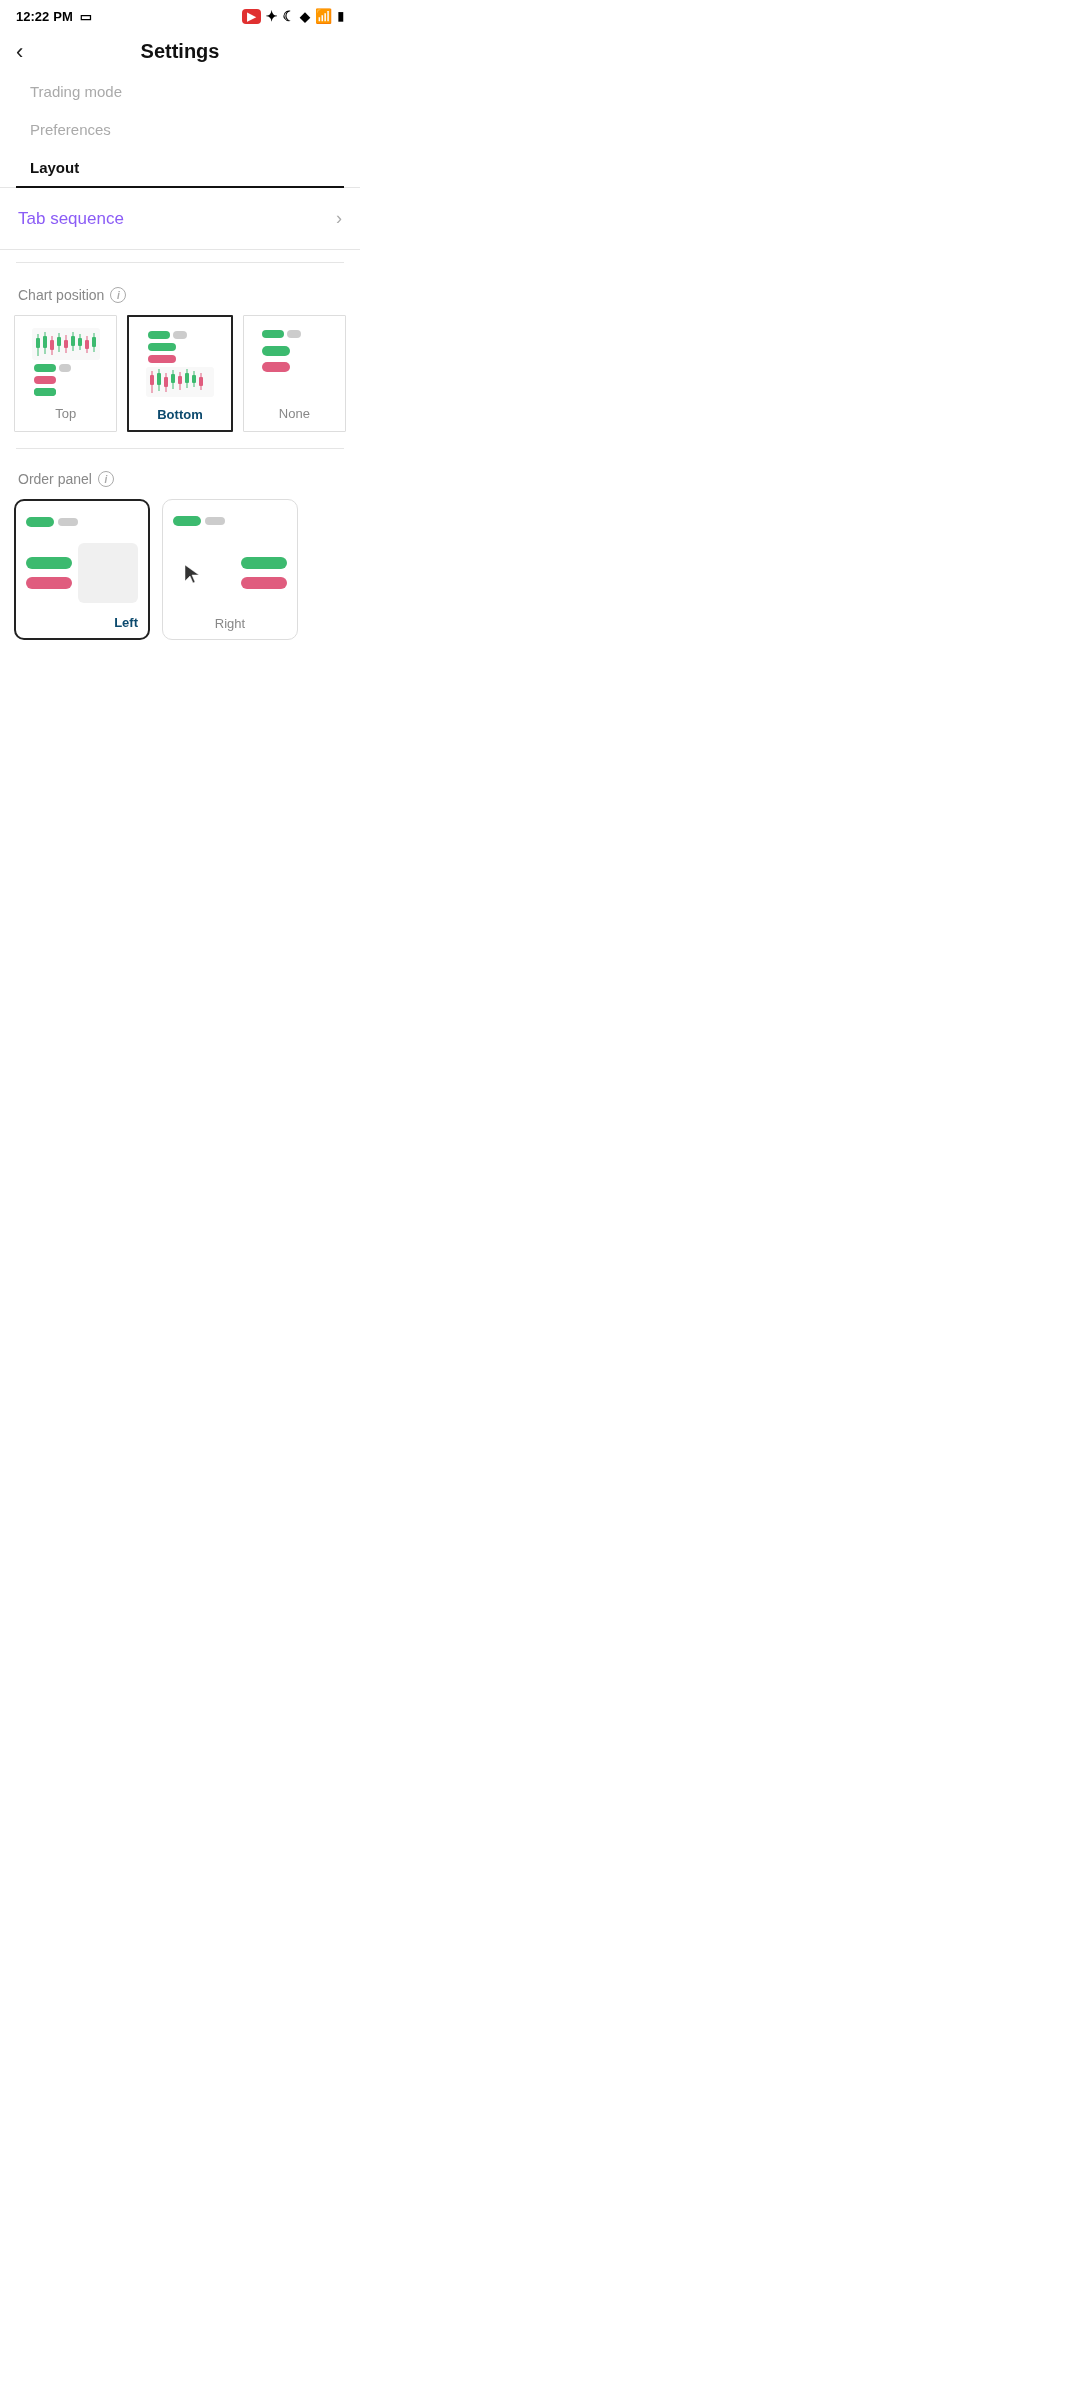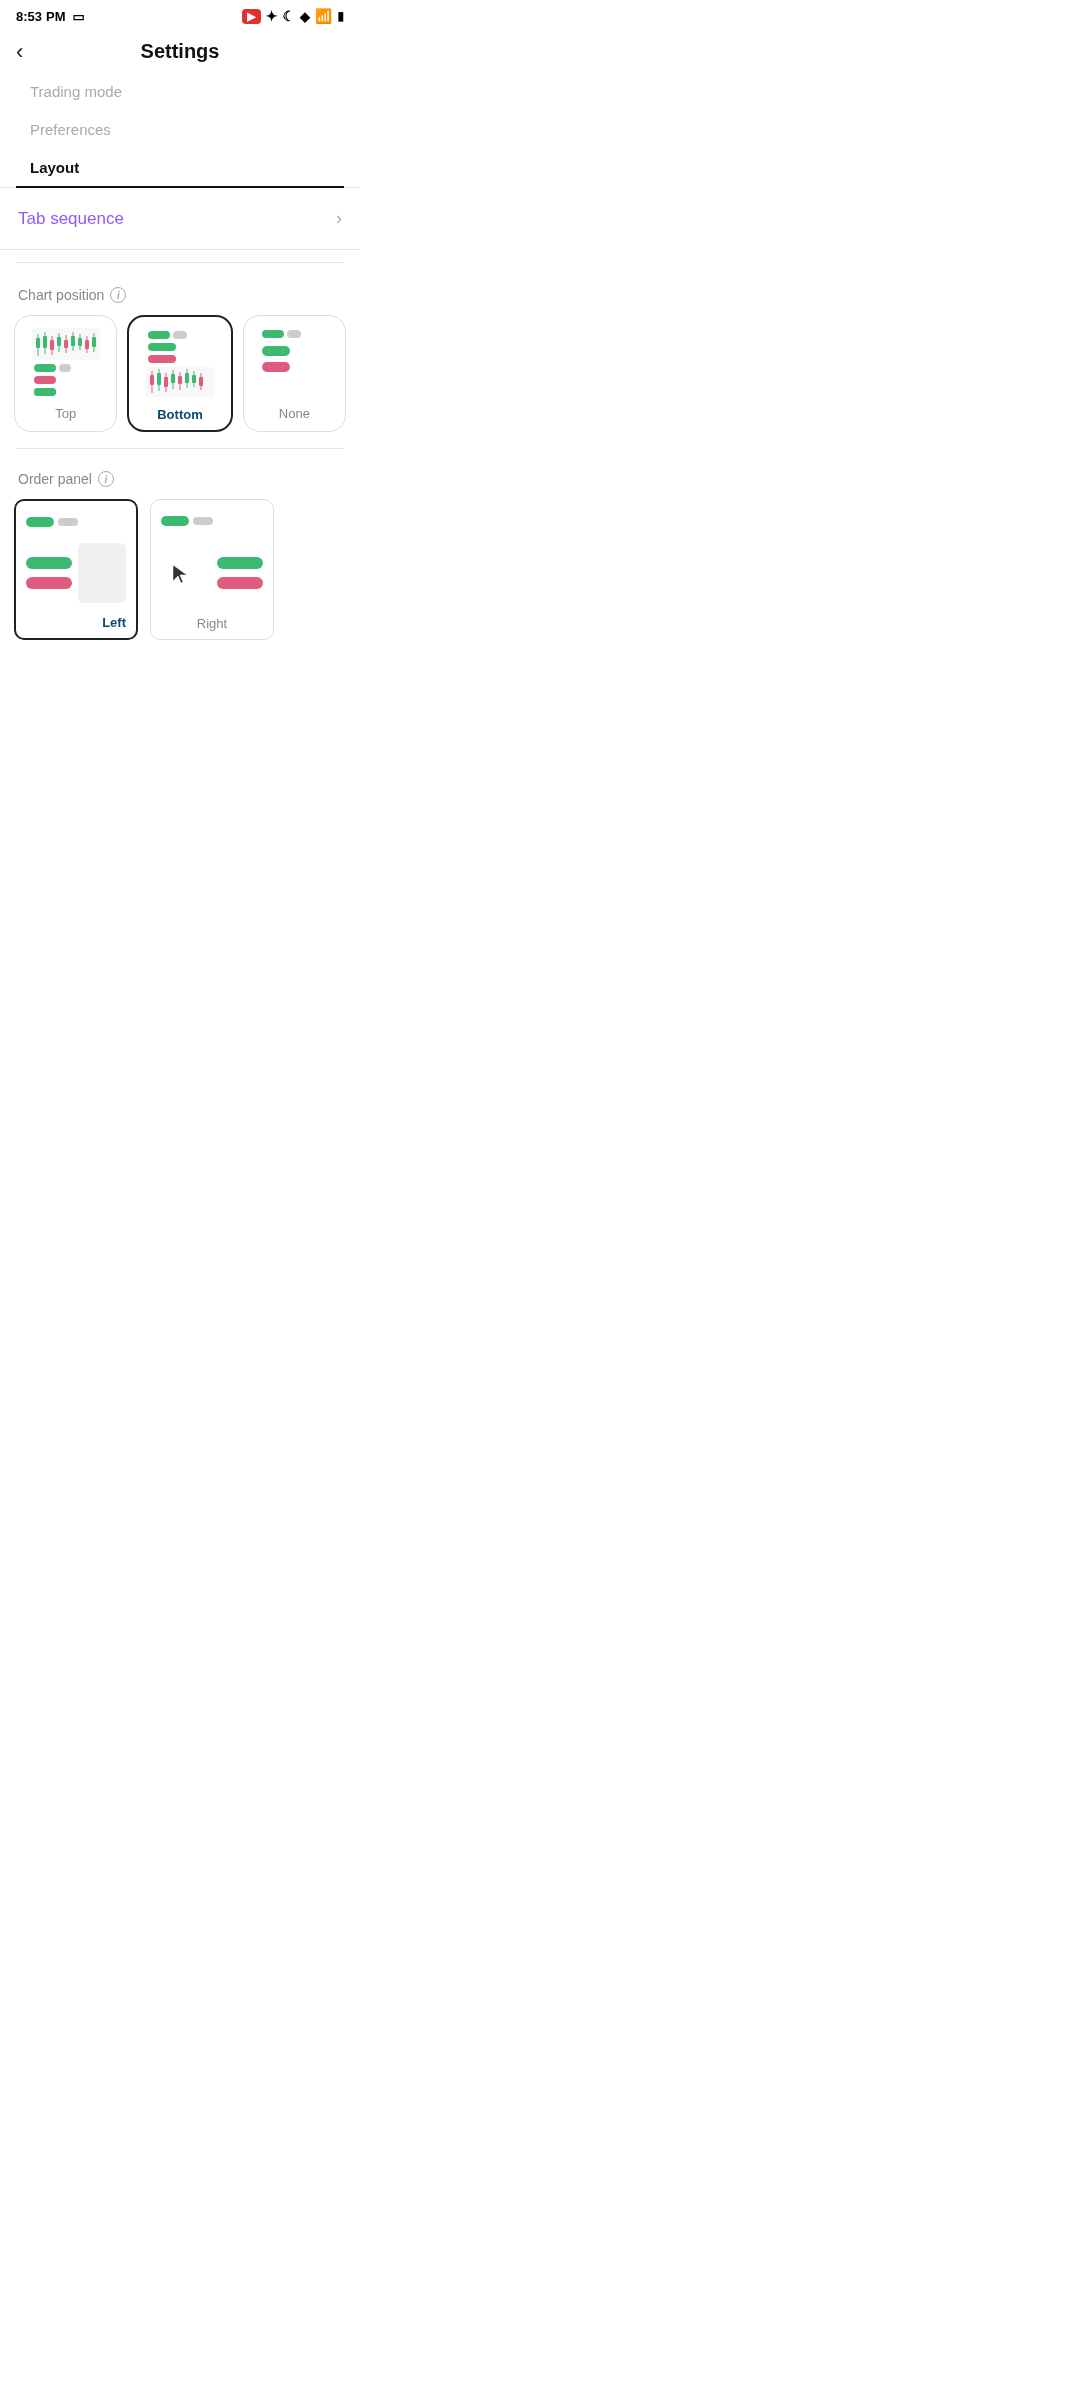--- a/index.html
+++ b/index.html
@@ -120,21 +120,21 @@
 
     
     .option-grid-3 {
       display: flex;
       gap: 10px;
       padding: 0 14px 16px;
     }
     .option-card {
       flex: 1;
       border: 1.5px solid #ddd;
-      border-radius: 17px;
+      border-radius: 1px;
       padding: 10px 8px 8px;
       cursor: pointer;
       display: flex;
       flex-direction: column;
       align-items: center;
       min-height: 110px;
       background: #fff;
       position: relative;
     }
     .option-card.selected {
@@ -151,21 +151,21 @@
       font-weight: 700;
       text-align: right;
     }
     
     .order-grid {
       display: flex;
       gap: 12px;
       padding: 0 14px 20px;
     }
     .order-card {
-      width: 124px;
+      width: 136px;
       border: 1.5px solid #ddd;
       border-radius: 10px;
       padding: 12px 10px 8px;
       cursor: pointer;
       display: flex;
       flex-direction: column;
       min-height: 140px;
       background: #fff;
     }
     .order-card.selected {
@@ -176,21 +176,21 @@
       height: 1px;
       background: #e5e5e5;
       margin: 0 16px;
     }
   </style>
 </head>
 <body>
 
 <div class="status-bar">
   <div class="status-left">
-    <span>8:53</span>
+    <span>12:22</span>
     <span>PM</span>
     <span style="font-size:13px; margin-left:3px;">▭</span>
   </div>
   <div class="status-right">
     <span style="background:#e03030; color:#fff; border-radius:4px; padding:1px 5px; font-size:11px;">▶</span>
     <span style="font-size:14px;">✦</span>
     <span style="font-size:14px;">☾</span>
     <span style="font-size:13px;">◆</span>
     <span style="font-size:14px;">📶</span>
     <span style="font-size:12px;">▮</span>

